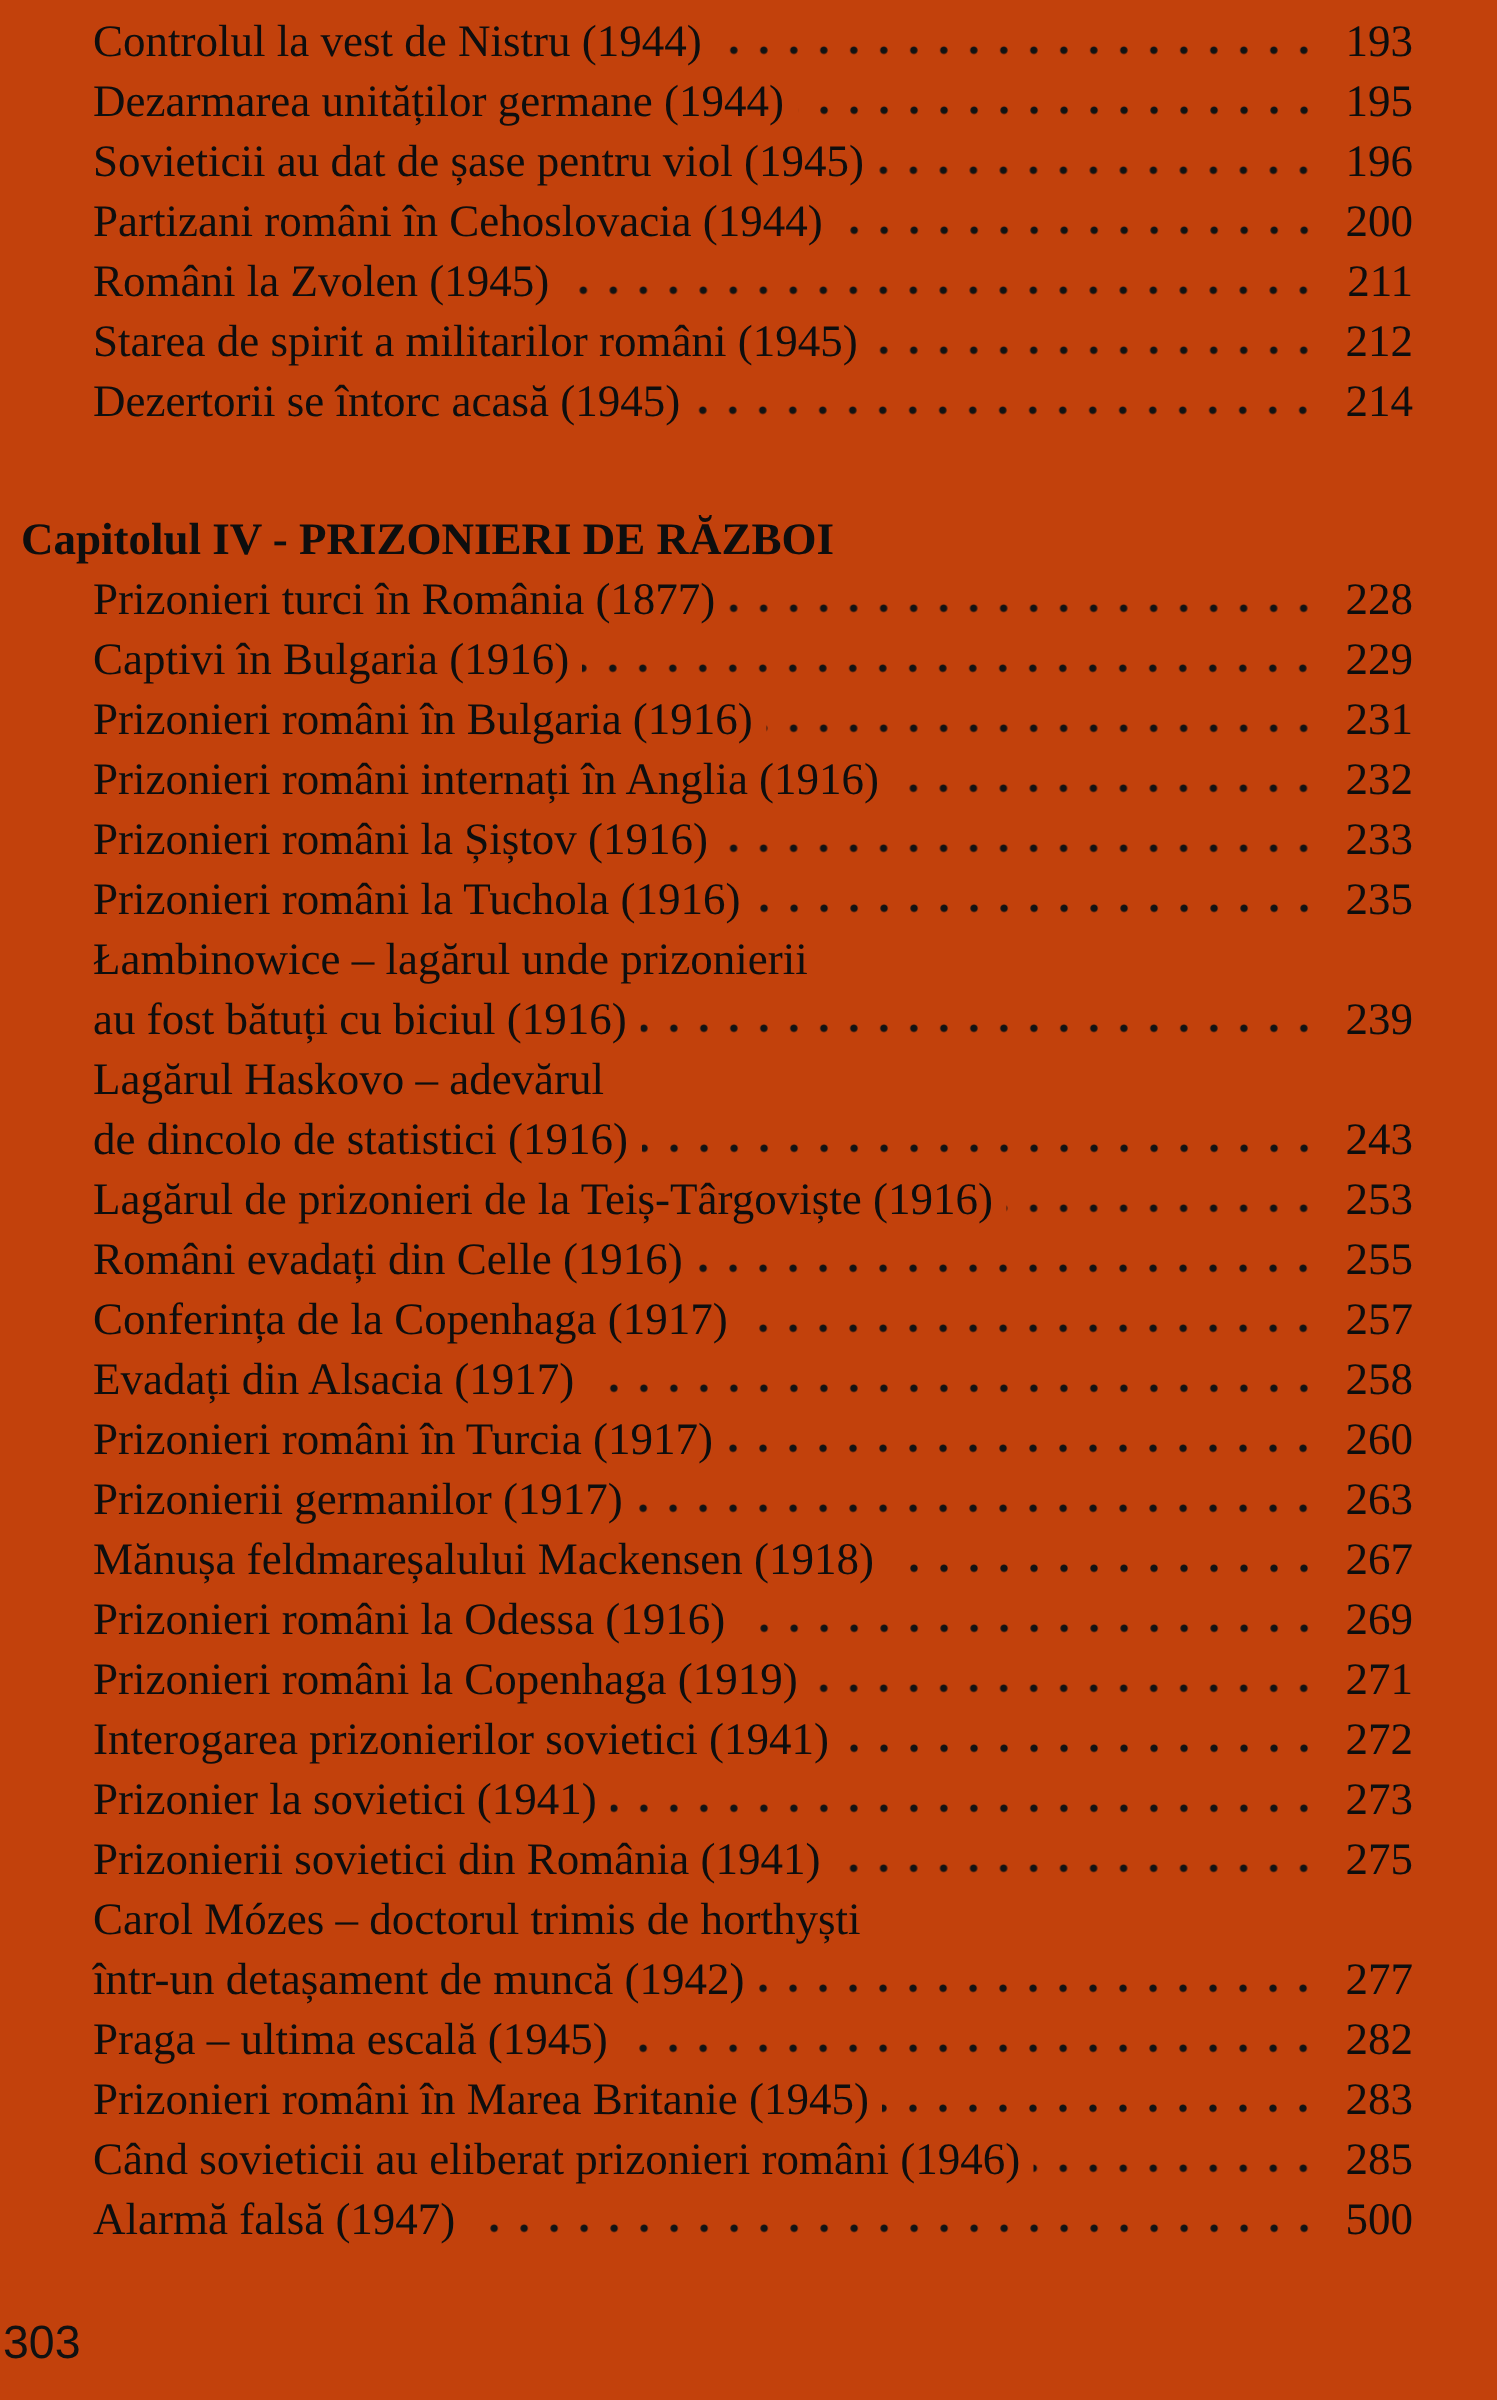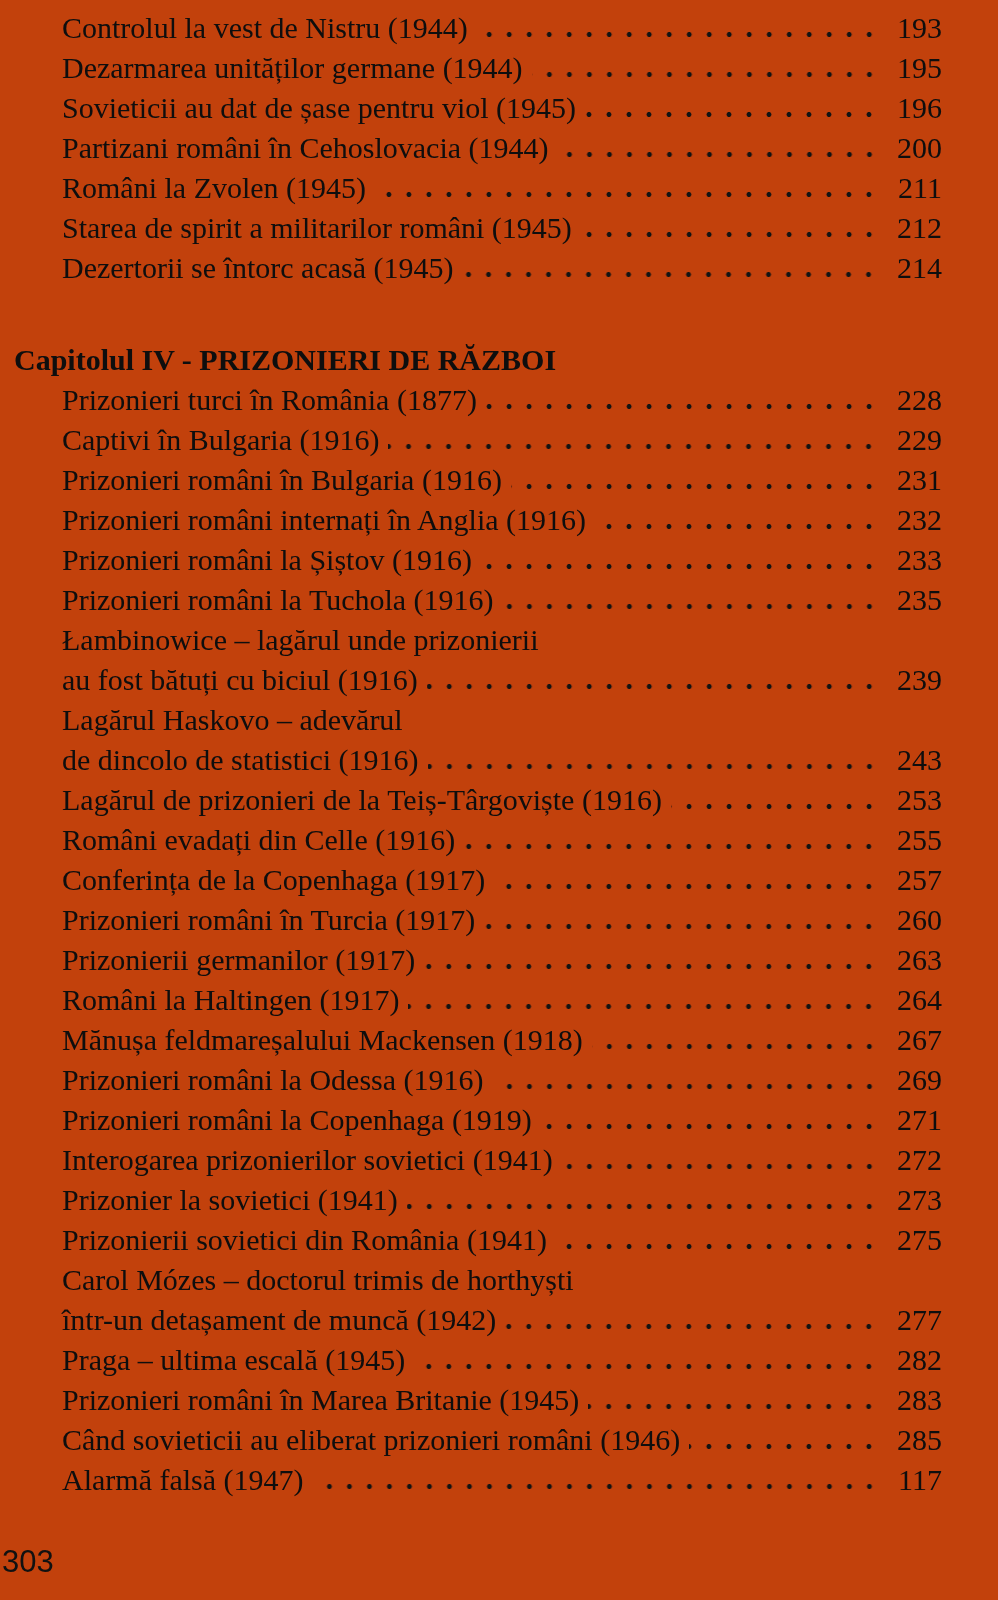--- a/index.html
+++ b/index.html
@@ -162,35 +162,35 @@
         <span class="title">Români evadați din Celle (1916)</span>
         <span class="leader"></span>
         <span class="pagenum">255</span>
       </div>
       <div class="row">
         <span class="title">Conferința de la Copenhaga (1917)</span>
         <span class="leader"></span>
         <span class="pagenum">257</span>
       </div>
       <div class="row">
+        <span class="title">Evadați din Alsacia (1917)</span>
+        <span class="leader"></span>
+        <span class="pagenum">258</span>
+      </div>
+      <div class="row">
         <span class="title">Prizonieri români în Turcia (1917)</span>
         <span class="leader"></span>
         <span class="pagenum">260</span>
       </div>
       <div class="row">
         <span class="title">Prizonierii germanilor (1917)</span>
         <span class="leader"></span>
         <span class="pagenum">263</span>
       </div>
       <div class="row">
-        <span class="title">Români la Haltingen (1917)</span>
-        <span class="leader"></span>
-        <span class="pagenum">264</span>
-      </div>
-      <div class="row">
         <span class="title">Mănușa feldmareșalului Mackensen (1918)</span>
         <span class="leader"></span>
         <span class="pagenum">267</span>
       </div>
       <div class="row">
         <span class="title">Prizonieri români la Odessa (1916)</span>
         <span class="leader"></span>
         <span class="pagenum">269</span>
       </div>
       <div class="row">
@@ -232,19 +232,19 @@
         <span class="pagenum">283</span>
       </div>
       <div class="row">
         <span class="title">Când sovieticii au eliberat prizonieri români (1946)</span>
         <span class="leader"></span>
         <span class="pagenum">285</span>
       </div>
       <div class="row">
         <span class="title">Alarmă falsă (1947)</span>
         <span class="leader"></span>
-        <span class="pagenum">117</span>
+        <span class="pagenum">500</span>
       </div>
     </div>
   <div class="footer">
     <span>303</span>
   </div>
 </div>
 
 </body></html>

